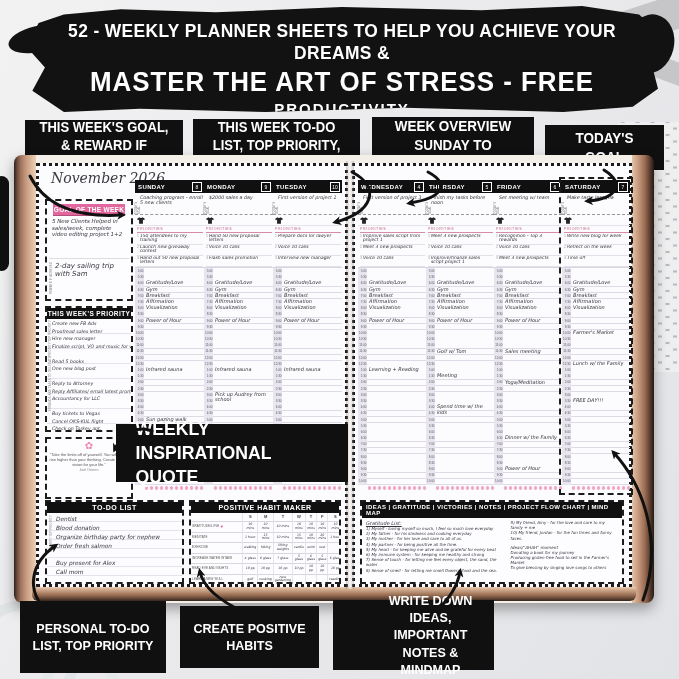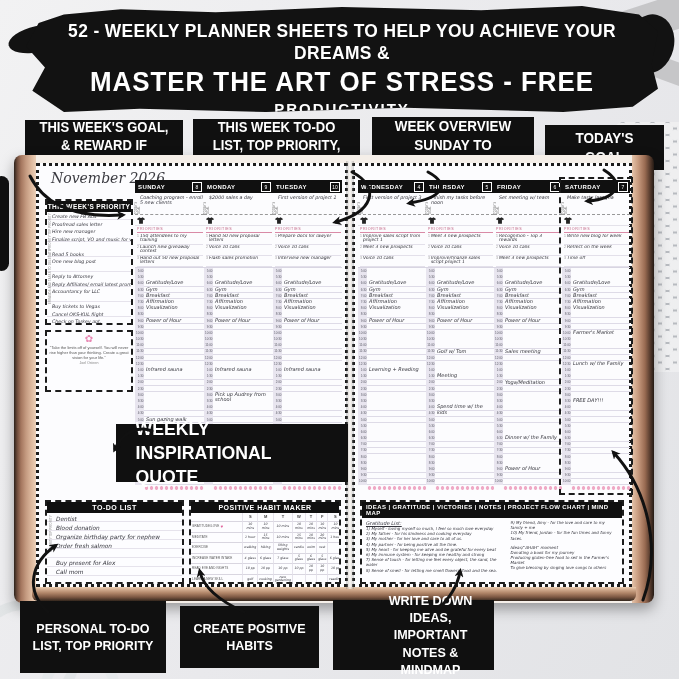--- a/index.html
+++ b/index.html
@@ -169,20 +169,28 @@
       <span>WEEK OVERVIEW SUNDAY TO SATURDAY</span>
     </div>
   <div class="callout tc4">
       <span>TODAY'S GOAL</span>
     </div>
 
   <div class="planner">
     <div class="page page-left">
       <div class="month">November 2026</div>
       <div class="sidebar">
+        <div class="side-box goal-box">
+          <div class="ribbon">GOAL OF THE WEEK</div>
+          <div class="gtext hand">5 New Clients Helped in sales/week, complete video editing project 1+2</div>
+          <div class="reward-row">
+            <span class="vlabel">REWARD IF ACHIEVED</span>
+            <span class="reward-text hand">2-day sailing trip with Sam</span>
+          </div>
+        </div>
         <div class="side-box wp-box">
           <div class="wp-title">THIS WEEK'S PRIORITY</div>
           <div class="wp-body" id="wp-body">
               <div class="wp-labels">
                 <span class="wp-sec-label">TOP PRIORITY</span>
                 <span class="wp-sec-label">PRIORITY</span>
                 <span class="wp-sec-label">ERRANDS AND TASKS TO DELEGATE</span>
               </div>
               <div class="wp-items">
                 <div class="wp-item hand">Create new FB Ads</div>

